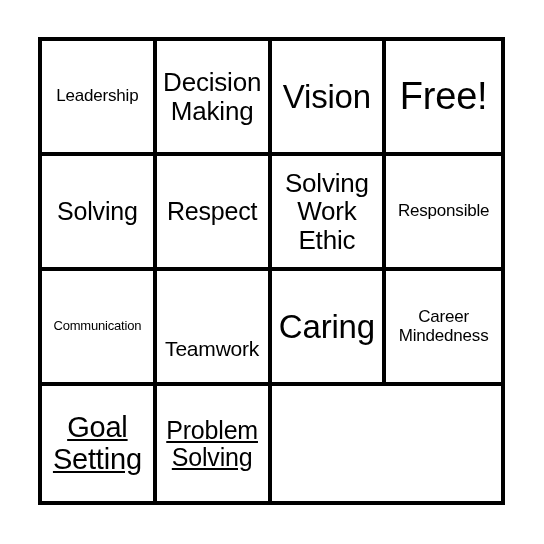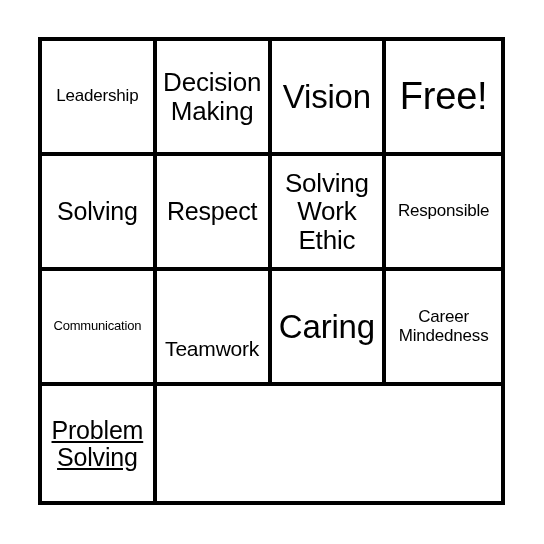--- a/index.html
+++ b/index.html
@@ -106,17 +106,21 @@
   </div>
   <div class="bingo-cell">
     <span class="cell-text fs-33">Caring</span>
   </div>
 
   <div class="bingo-cell">
     <span class="cell-text fs-17">Career
 Mindedness</span>
   </div>
   <div class="bingo-cell">
+    <span class="cell-text fs-29">Goal
+Setting</span>
+  </div>
+  <div class="bingo-cell">
     <span class="cell-text fs-25">Problem
 Solving</span>
   </div>
 
 </div>
 
 </body></html>

